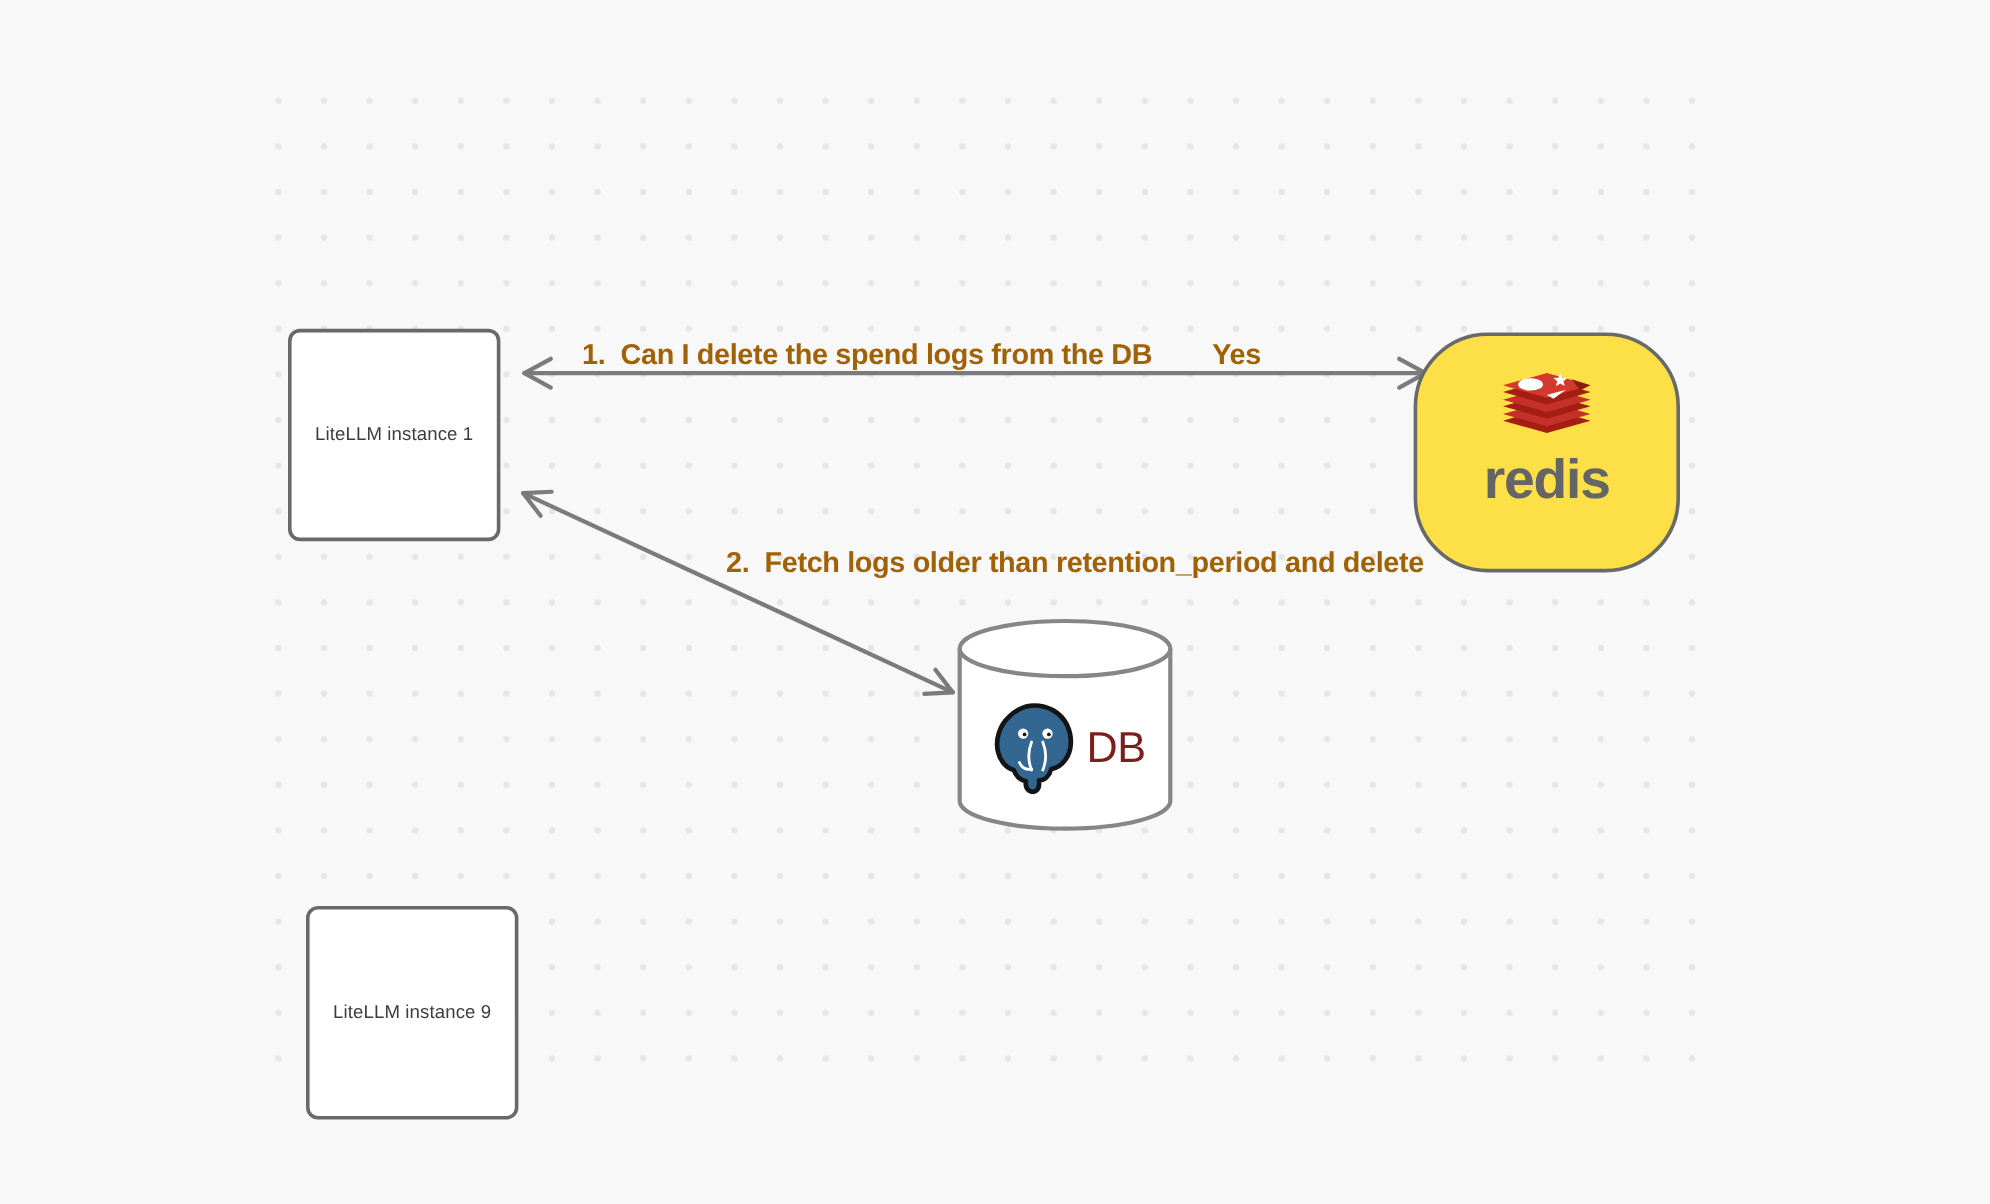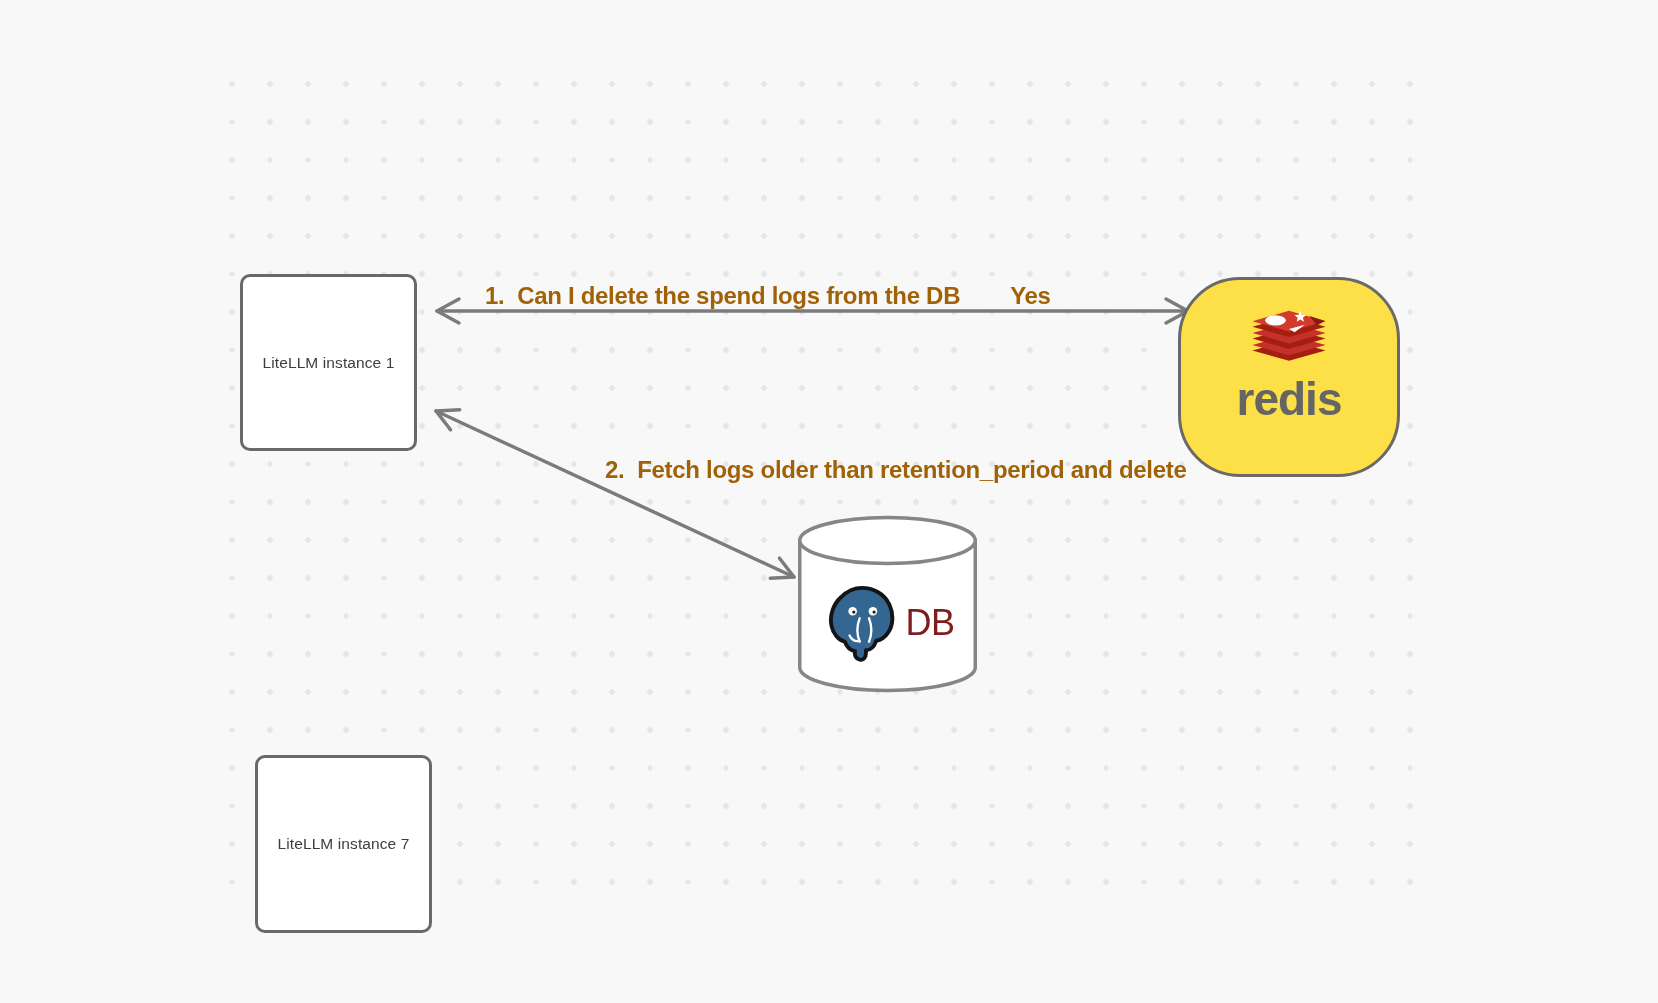--- a/index.html
+++ b/index.html
@@ -73,21 +73,21 @@
 <body>
 
 <div class="canvas">
 
   <div class="dotgrid"></div>
 
   <div class="shape-box box-1">
     <span class="box-label">LiteLLM instance 1</span>
   </div>
   <div class="shape-box box-3">
-    <span class="box-label">LiteLLM instance 7</span>
+    <span class="box-label">LiteLLM instance 9</span>
   </div>
 
   <svg class="edge-svg" width="1658" height="1003" viewBox="0 0 1658 1003">
     <g>
       <line class="edge-stroke" x1="437" y1="311" x2="1188" y2="311"></line>
       <polyline class="edge-stroke" points="459,299 437,311 459,323"></polyline>
       <polyline class="edge-stroke" points="1166,299 1188,311 1166,323"></polyline>
     </g>
     <g>
       <line class="edge-stroke" x1="436" y1="411" x2="794" y2="577"></line>

